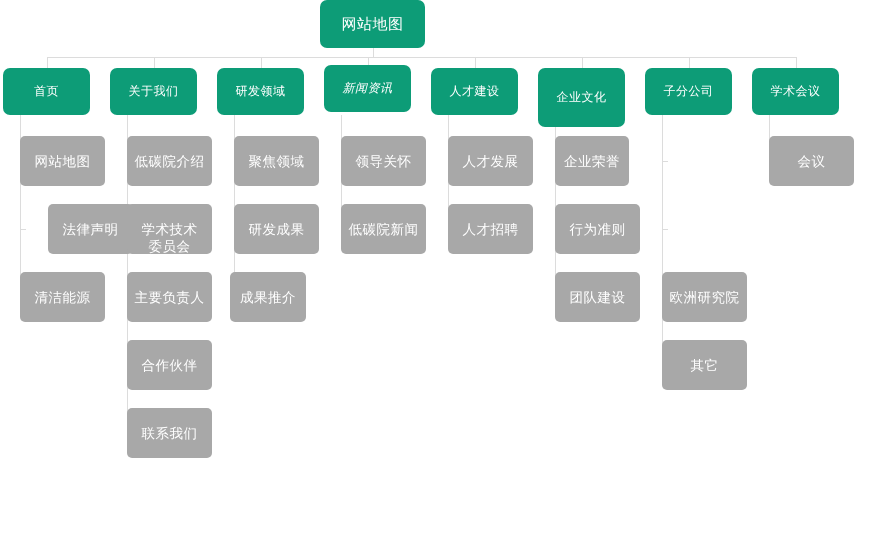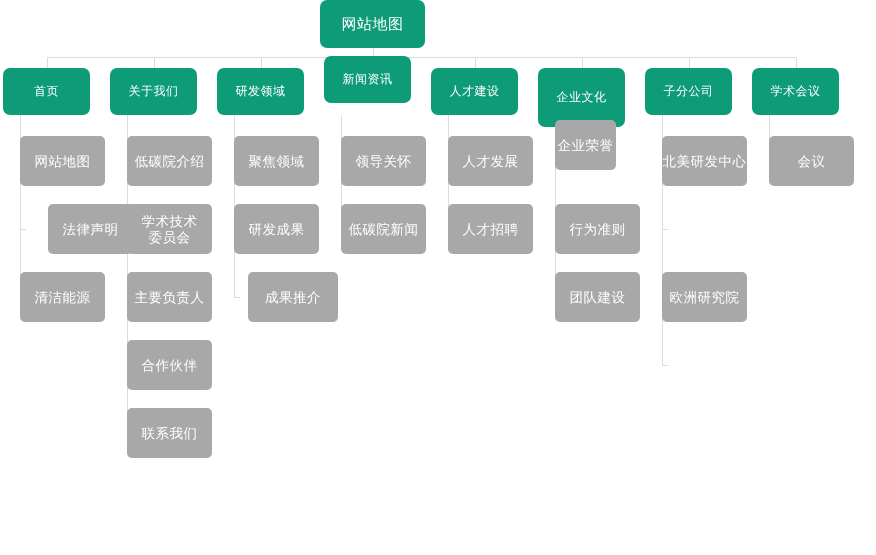--- a/index.html
+++ b/index.html
@@ -91,21 +91,21 @@
     <div class="conn conn-v" style="left: 154px; top: 57px; height: 11px;"></div>
     <div class="node node-l1" style="left: 110px; top: 68px; width: 87px; height: 47px; text-align: right;">
       <span class="node-label">关于我们</span>
     </div>
     <div class="conn conn-v" style="left: 127px; top: 115px; height: 318px;"></div>
     <div class="conn conn-h" style="left: 127px; top: 161px; width: 6px;"></div>
     <div class="node node-l2" style="left: 127px; top: 136px; width: 85px; height: 50px;">
       <span class="node-label">低碳院介绍</span>
     </div>
     <div class="conn conn-h" style="left: 127px; top: 229px; width: 6px;"></div>
-    <div class="node node-l2" style="left: 127px; top: 204px; width: 85px; height: 50px;">
+    <div class="node node-l2" style="left: 127px; top: 204px; width: 85px; height: 50px; align-items: flex-end;">
       <span class="node-label">学术技术
 委员会</span>
     </div>
     <div class="conn conn-h" style="left: 127px; top: 297px; width: 6px;"></div>
     <div class="node node-l2" style="left: 127px; top: 272px; width: 85px; height: 50px;">
       <span class="node-label">主要负责人</span>
     </div>
     <div class="conn conn-h" style="left: 127px; top: 365px; width: 6px;"></div>
     <div class="node node-l2" style="left: 127px; top: 340px; width: 85px; height: 50px;">
       <span class="node-label">合作伙伴</span>
@@ -121,25 +121,25 @@
     <div class="conn conn-v" style="left: 234px; top: 115px; height: 182px;"></div>
     <div class="conn conn-h" style="left: 234px; top: 161px; width: 6px;"></div>
     <div class="node node-l2" style="left: 234px; top: 136px; width: 85px; height: 50px;">
       <span class="node-label">聚焦领域</span>
     </div>
     <div class="conn conn-h" style="left: 234px; top: 229px; width: 6px;"></div>
     <div class="node node-l2" style="left: 234px; top: 204px; width: 85px; height: 50px;">
       <span class="node-label">研发成果</span>
     </div>
     <div class="conn conn-h" style="left: 234px; top: 297px; width: 6px;"></div>
-    <div class="node node-l2" style="left: 248px; top: 272px; width: 90px; height: 50px; text-align: right;">
+    <div class="node node-l2" style="left: 230px; top: 272px; width: 76px; height: 50px; text-align: right;">
       <span class="node-label">成果推介</span>
     </div>
     <div class="conn conn-v" style="left: 368px; top: 57px; height: 11px;"></div>
-    <div class="node node-l1" style="left: 324px; top: 56px; width: 87px; height: 47px;">
+    <div class="node node-l1" style="left: 324px; top: 65px; width: 87px; height: 47px; font-style: italic;">
       <span class="node-label">新闻资讯</span>
     </div>
     <div class="conn conn-v" style="left: 341px; top: 115px; height: 114px;"></div>
     <div class="conn conn-h" style="left: 341px; top: 161px; width: 6px;"></div>
     <div class="node node-l2" style="left: 341px; top: 136px; width: 85px; height: 50px;">
       <span class="node-label">领导关怀</span>
     </div>
     <div class="conn conn-h" style="left: 341px; top: 229px; width: 6px;"></div>
     <div class="node node-l2" style="left: 341px; top: 204px; width: 85px; height: 50px;">
       <span class="node-label">低碳院新闻</span>
@@ -156,46 +156,46 @@
     <div class="conn conn-h" style="left: 448px; top: 229px; width: 6px;"></div>
     <div class="node node-l2" style="left: 448px; top: 204px; width: 85px; height: 50px;">
       <span class="node-label">人才招聘</span>
     </div>
     <div class="conn conn-v" style="left: 582px; top: 57px; height: 11px;"></div>
     <div class="node node-l1" style="left: 538px; top: 68px; width: 87px; height: 59px; text-align: right;">
       <span class="node-label">企业文化</span>
     </div>
     <div class="conn conn-v" style="left: 555px; top: 115px; height: 182px;"></div>
     <div class="conn conn-h" style="left: 555px; top: 161px; width: 6px;"></div>
-    <div class="node node-l2" style="left: 555px; top: 120px; width: 61px; height: 50px;">
+    <div class="node node-l2" style="left: 555px; top: 136px; width: 74px; height: 50px;">
       <span class="node-label">企业荣誉</span>
     </div>
     <div class="conn conn-h" style="left: 555px; top: 229px; width: 6px;"></div>
     <div class="node node-l2" style="left: 555px; top: 204px; width: 85px; height: 50px;">
       <span class="node-label">行为准则</span>
     </div>
     <div class="conn conn-h" style="left: 555px; top: 297px; width: 6px;"></div>
     <div class="node node-l2" style="left: 555px; top: 272px; width: 85px; height: 50px;">
       <span class="node-label">团队建设</span>
     </div>
     <div class="conn conn-v" style="left: 689px; top: 57px; height: 11px;"></div>
     <div class="node node-l1" style="left: 645px; top: 68px; width: 87px; height: 47px;">
       <span class="node-label">子分公司</span>
     </div>
     <div class="conn conn-v" style="left: 662px; top: 115px; height: 250px;"></div>
     <div class="conn conn-h" style="left: 662px; top: 161px; width: 6px;"></div>
-    <div class="node node-l2" style="left: 662px; top: 136px; width: 85px; height: 50px;">
-      <span class="node-label">北美研发中心</span>
-    </div>
     <div class="conn conn-h" style="left: 662px; top: 229px; width: 6px;"></div>
     <div class="conn conn-h" style="left: 662px; top: 297px; width: 6px;"></div>
     <div class="node node-l2" style="left: 662px; top: 272px; width: 85px; height: 50px;">
       <span class="node-label">欧洲研究院</span>
     </div>
     <div class="conn conn-h" style="left: 662px; top: 365px; width: 6px;"></div>
+    <div class="node node-l2" style="left: 662px; top: 340px; width: 85px; height: 50px;">
+      <span class="node-label">其它</span>
+    </div>
     <div class="conn conn-v" style="left: 796px; top: 57px; height: 11px;"></div>
     <div class="node node-l1" style="left: 752px; top: 68px; width: 87px; height: 47px;">
       <span class="node-label">学术会议</span>
     </div>
     <div class="conn conn-v" style="left: 769px; top: 115px; height: 46px;"></div>
     <div class="conn conn-h" style="left: 769px; top: 161px; width: 6px;"></div>
     <div class="node node-l2" style="left: 769px; top: 136px; width: 85px; height: 50px;">
       <span class="node-label">会议</span>
     </div>
   </div>

